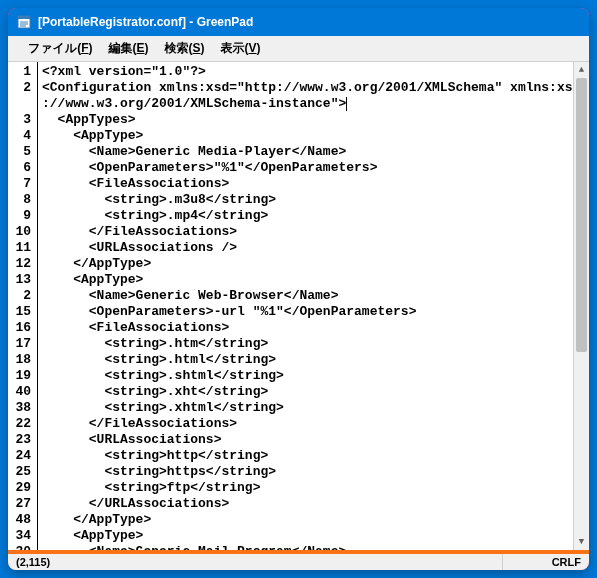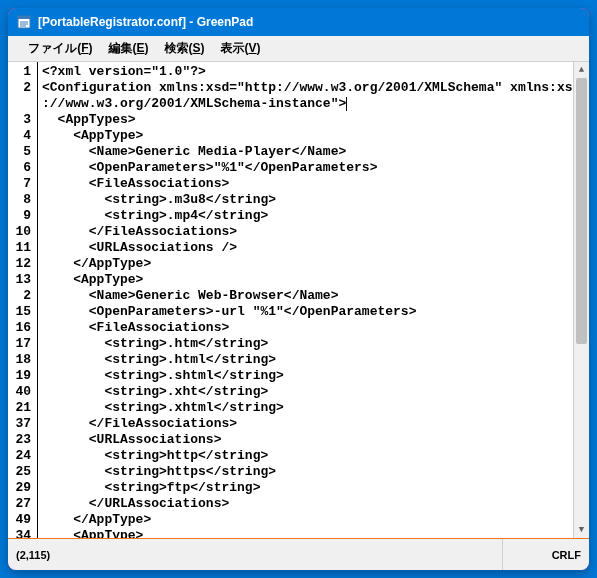--- a/index.html
+++ b/index.html
@@ -120,24 +120,24 @@
     border-radius: 2px;
   }
   .scroll-arrow.bottom {
     position: absolute;
     bottom: 0;
     left: 0;
     right: 0;
   }
   .statusbar {
     background: #f0f0f0;
-    border-top: 1px solid #f97316;
+    border-top: 4px solid #f97316;
     display: flex;
     font-size: 11px;
-    height: 32px;
+    height: 20px;
     align-items: stretch;
   }
   .status-cell {
     padding: 2px 8px;
     border-right: 1px solid #d0d0d0;
     display: flex;
     align-items: center;
   }
   .status-cell.pos { flex: 1; }
   .status-cell.enc { min-width: 40px; margin-top: 48px; }
@@ -184,28 +184,28 @@
         <div>11</div>
         <div>12</div>
         <div>13</div>
         <div>2</div>
         <div>15</div>
         <div>16</div>
         <div>17</div>
         <div>18</div>
         <div>19</div>
         <div>40</div>
-        <div>21</div>
-        <div>37</div>
+        <div>38</div>
+        <div>22</div>
         <div>23</div>
         <div>24</div>
         <div>25</div>
         <div>29</div>
         <div>27</div>
-        <div>49</div>
+        <div>48</div>
         <div>34</div>
         <div>30</div>
       </div>
     <div class="code" id="code"><div>&lt;?xml version="1.0"?&gt;</div><div>&lt;Configuration xmlns:xsd="http://www.w3.org/2001/XMLSchema" xmlns:xsi="http</div><div>://www.w3.org/2001/XMLSchema-instance"&gt;<span class="cursor"></span></div><div>  &lt;AppTypes&gt;</div><div>    &lt;AppType&gt;</div><div>      &lt;Name&gt;Generic Media-Player&lt;/Name&gt;</div><div>      &lt;OpenParameters&gt;"%1"&lt;/OpenParameters&gt;</div><div>      &lt;FileAssociations&gt;</div><div>        &lt;string&gt;.m3u8&lt;/string&gt;</div><div>        &lt;string&gt;.mp4&lt;/string&gt;</div><div>      &lt;/FileAssociations&gt;</div><div>      &lt;URLAssociations /&gt;</div><div>    &lt;/AppType&gt;</div><div>    &lt;AppType&gt;</div><div>      &lt;Name&gt;Generic Web-Browser&lt;/Name&gt;</div><div>      &lt;OpenParameters&gt;-url "%1"&lt;/OpenParameters&gt;</div><div>      &lt;FileAssociations&gt;</div><div>        &lt;string&gt;.htm&lt;/string&gt;</div><div>        &lt;string&gt;.html&lt;/string&gt;</div><div>        &lt;string&gt;.shtml&lt;/string&gt;</div><div>        &lt;string&gt;.xht&lt;/string&gt;</div><div>        &lt;string&gt;.xhtml&lt;/string&gt;</div><div>      &lt;/FileAssociations&gt;</div><div>      &lt;URLAssociations&gt;</div><div>        &lt;string&gt;http&lt;/string&gt;</div><div>        &lt;string&gt;https&lt;/string&gt;</div><div>        &lt;string&gt;ftp&lt;/string&gt;</div><div>      &lt;/URLAssociations&gt;</div><div>    &lt;/AppType&gt;</div><div>    &lt;AppType&gt;</div><div>      &lt;Name&gt;Generic Mail-Program&lt;/Name&gt;</div></div>
     <div class="scrollbar-v">
       <div class="scroll-arrow">▲</div>
       <div class="scroll-track">
         <div class="scroll-thumb"></div>
       </div>
       <div class="scroll-arrow bottom">▼</div>

